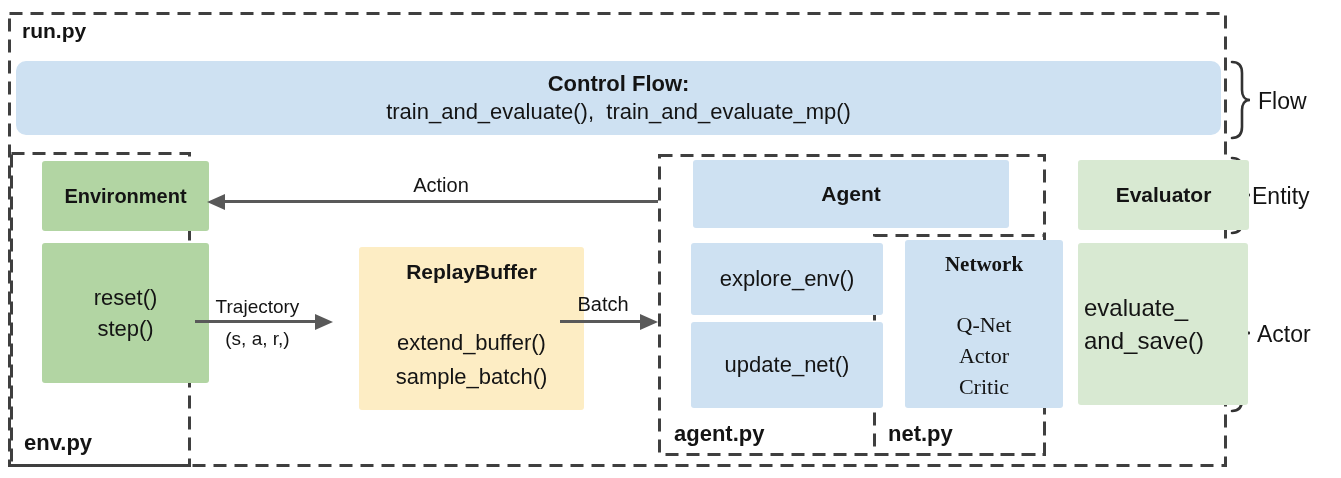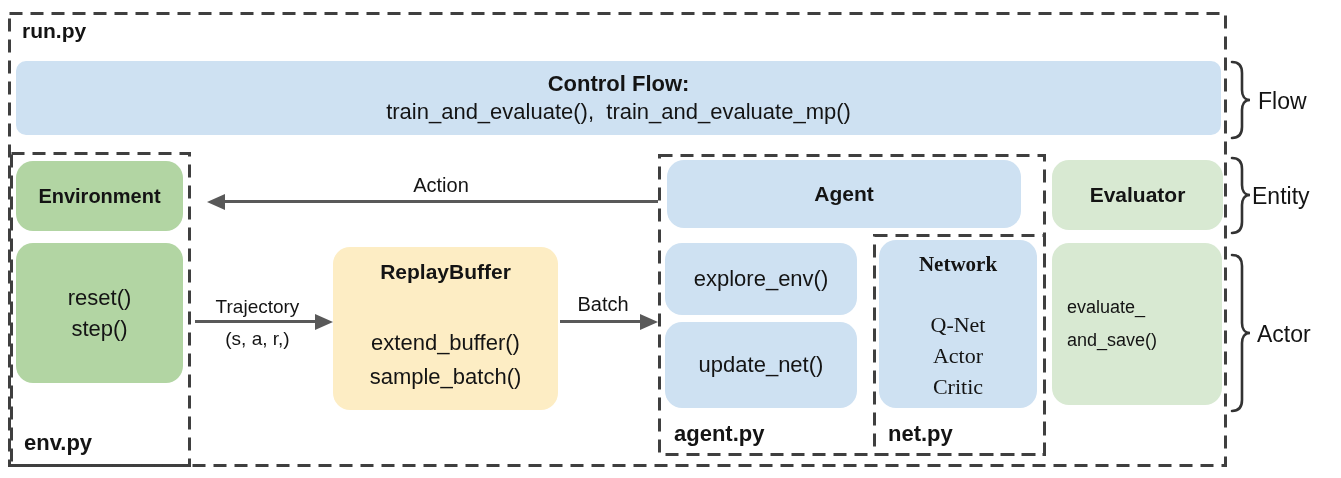--- a/index.html
+++ b/index.html
@@ -1,22 +1,22 @@
 <!DOCTYPE html>
 <html><head>
 <meta charset="utf-8">
 <style>
   html,body{margin:0;padding:0;background:#ffffff;}
   #stage{
     position:relative;width:1341px;height:478px;background:#ffffff;overflow:hidden;
     font-family:"Liberation Sans","DejaVu Sans",sans-serif;color:#141414;
   }
   .abs{position:absolute;}
-  .box{position:absolute;border-radius:17px;display:flex;align-items:center;justify-content:center;
-       text-align:center;box-sizing:border-box;}
+  .box{position:absolute;border-radius:3px;display:flex;align-items:center;justify-content:center;
+       text-align:center;box-sizing:border-box;margin-left:26px;}
   .blue{background:#cee1f2;}
   .green-dark{background:#b2d5a3;}
   .green-light{background:#d8e9d2;}
   .yellow{background:#fdedc4;}
   .bold{font-weight:bold;}
   .file-label{position:absolute;font-weight:bold;font-size:22px;text-align:center;}
   .arrow-line{position:absolute;height:3px;background:#595959;}
   .arrow-head-left{position:absolute;width:0;height:0;border-style:solid;
        border-width:8px 18px 8px 0;border-color:transparent #595959 transparent transparent;}
   .arrow-head-right{position:absolute;width:0;height:0;border-style:solid;
@@ -86,21 +86,21 @@
         <span>extend_buffer()</span>
         <span>sample_batch()</span>
       </div>
     </div>
   </div>
 
   <div class="arrow-line" style="left:560px;top:320px;width:82px;"></div>
   <div class="arrow-head-right" style="left:640px;top:314px;"></div>
   <div class="arrow-label" style="left:553px;top:293px;width:100px;">Batch</div>
 
-  <div class="box blue bold" style="left:667px;top:160px;width:354px;height:68px;font-size:21px;">
+  <div class="box blue bold" style="left:667px;top:160px;width:316px;height:68px;font-size:21px;">
     <span>Agent</span>
   </div>
 
   <div class="box blue" style="left:665px;top:243px;width:192px;height:72px;font-size:22px;">
     <span>explore_env()</span>
   </div>
 
   <div class="box blue" style="left:665px;top:322px;width:192px;height:86px;font-size:22px;">
     <span>update_net()</span>
   </div>
@@ -117,21 +117,21 @@
   </div>
 
   <div class="file-label" style="left:674px;top:421px;">agent.py</div>
   <div class="file-label" style="left:888px;top:421px;">net.py</div>
 
   <div class="box green-light bold" style="left:1052px;top:160px;width:171px;height:70px;font-size:21px;align-items:center;">
     <span>Evaluator</span>
   </div>
 
   <div class="box green-light" style="left:1052px;top:243px;width:170px;height:162px;justify-content:flex-start;">
-    <div style="display:flex;flex-direction:column;align-items:flex-start;padding-left:15px;font-size:18px;line-height:33px;">
+    <div style="display:flex;flex-direction:column;align-items:flex-start;padding-left:6px;font-size:24px;line-height:33px;">
       <span>evaluate_</span>
       <span>and_save()</span>
     </div>
   </div>
 
   <div class="brace-label" style="left:1258px;top:88px;">Flow</div>
   <div class="brace-label" style="left:1252px;top:183px;">Entity</div>
   <div class="brace-label" style="left:1257px;top:321px;">Actor</div>
 
 </div>

